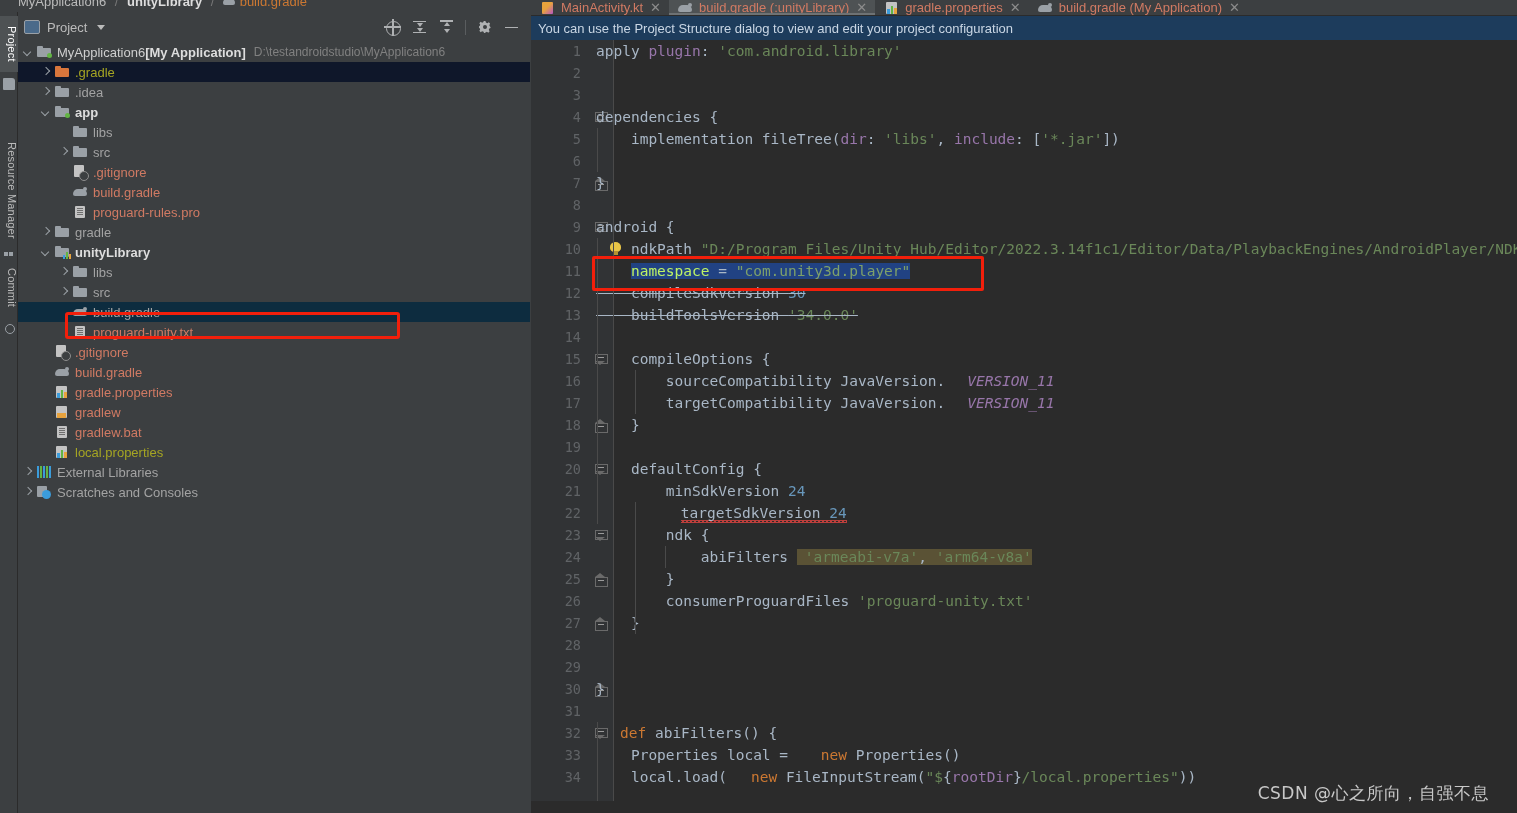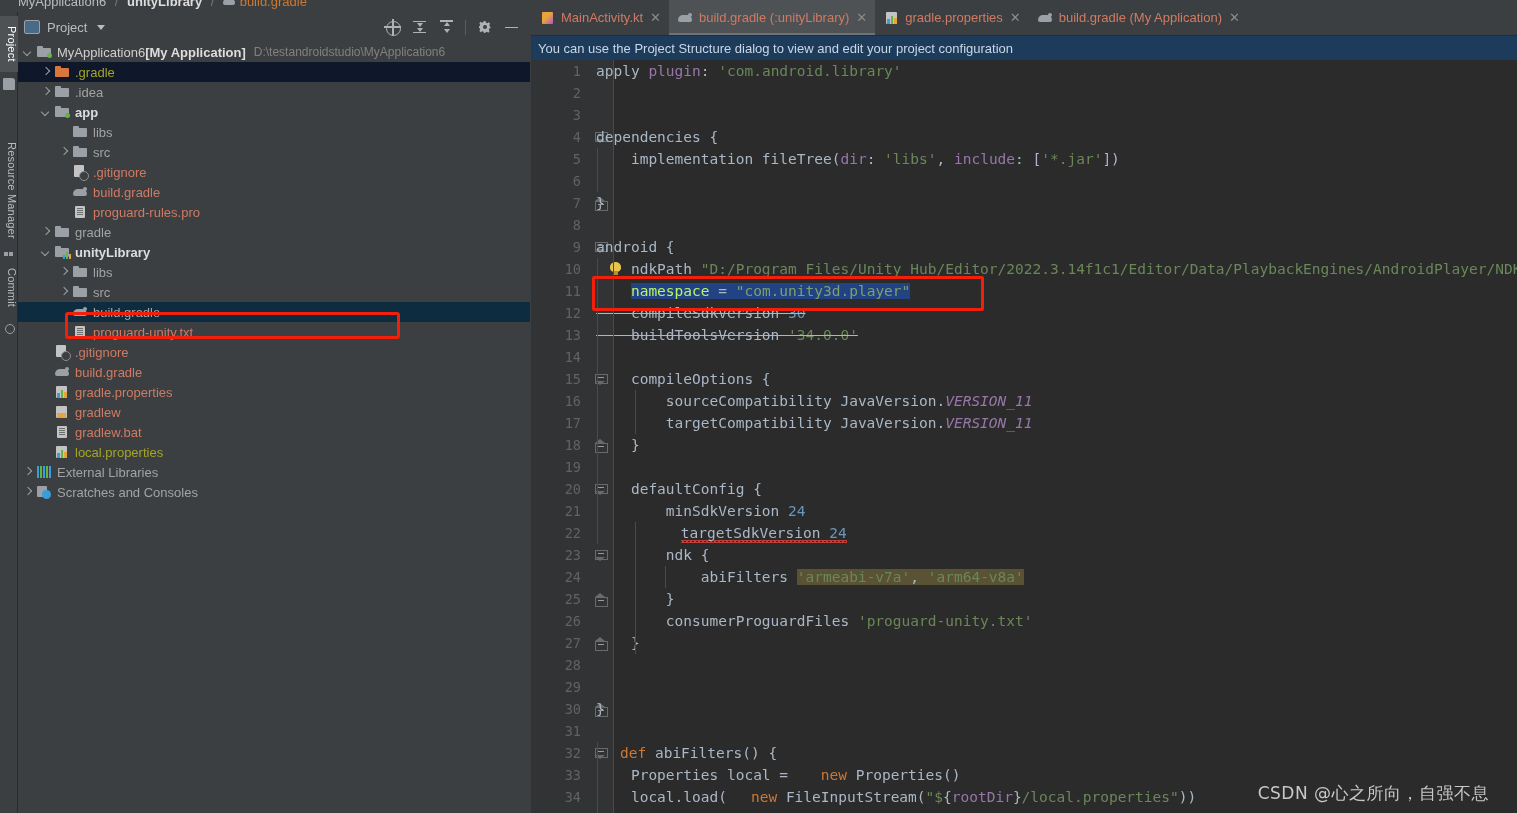--- a/index.html
+++ b/index.html
@@ -241,21 +241,21 @@
     position: absolute; left: 47px; top: 300px; width: 335px; height: 27px;
     border: 3px solid #F21F0B; border-radius: 3px; pointer-events: none; z-index: 20;
   }
 
   
   .editor-area {
     position: absolute; left: 531px; top: 0; width: 986px; height: 813px;
     background: #2B2B2B;
   }
   .tabbar {
-    position: relative; height: 36px; width: 100%; background: #3C3F41;
+    position: relative; height: 16px; width: 100%; background: #3C3F41;
     display: flex; align-items: stretch; border-bottom: 1px solid #2B2B2B;
   }
   .tab {
     display: flex; align-items: center; padding: 0 7px 0 9px; gap: 6px;
     font-size: 13px; color: #D07A63; white-space: nowrap; cursor: pointer;
     position: relative;
   }
   .tab.active { background: #4E5254; }
   .tab.active::after {
     content:""; position:absolute; left:0; bottom:0; width:100%; height:2px; background:#6E7274;
@@ -346,27 +346,27 @@
     content:""; position:absolute; left:4px; top:9px; width:5px;height:4px;
     background:#B5942F;
   }
 
   
   .t-def    { color:#A9B7C6; }
   .t-kw     { color:#CC7832;margin-left:24px; }
   .t-str    { color:#6A8759; }
   .t-num    { color:#6897BB; }
   .t-attr   { color:#9876AA; }
-  .t-italic { color:#9876AA; font-style: italic; }
+  .t-italic { color:#9876AA; font-style: italic; margin-left: 22px; }
   .t-strike { text-decoration: line-through; text-decoration-color:#A9B7C6; }
   .t-selrose{ color:#bef264; }
   .t-selstr { color:#7EA06A; }
 
   .sel-blue { background:#214283; }
-  .hl-olive-code { background:#5A5235; }
+  .hl-olive-code { background:#5A5235;padding-left:8px; }
   .squiggle {
     border-bottom: 2px dotted transparent;
     background-image: linear-gradient(45deg, transparent 40%, #BC3F3C 40%, #BC3F3C 60%, transparent 60%),
                       linear-gradient(-45deg, transparent 40%, #BC3F3C 40%, #BC3F3C 60%, transparent 60%);
     background-size: 4px 3px;
     background-repeat: repeat-x;
     background-position: 0 100%;
     padding-bottom: 2px;
     margin-left: 15px;
   }

